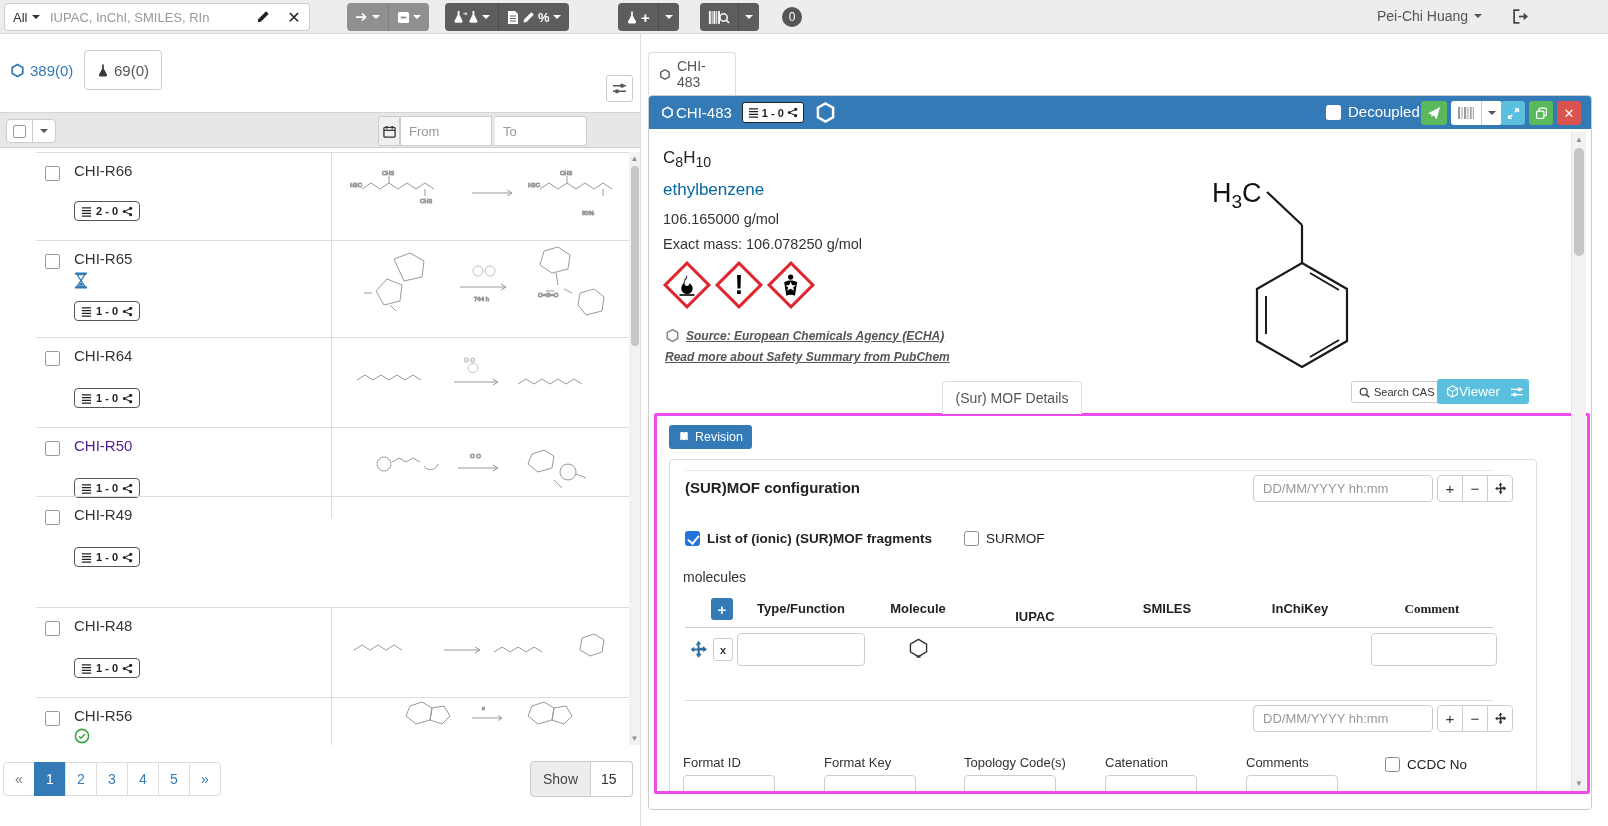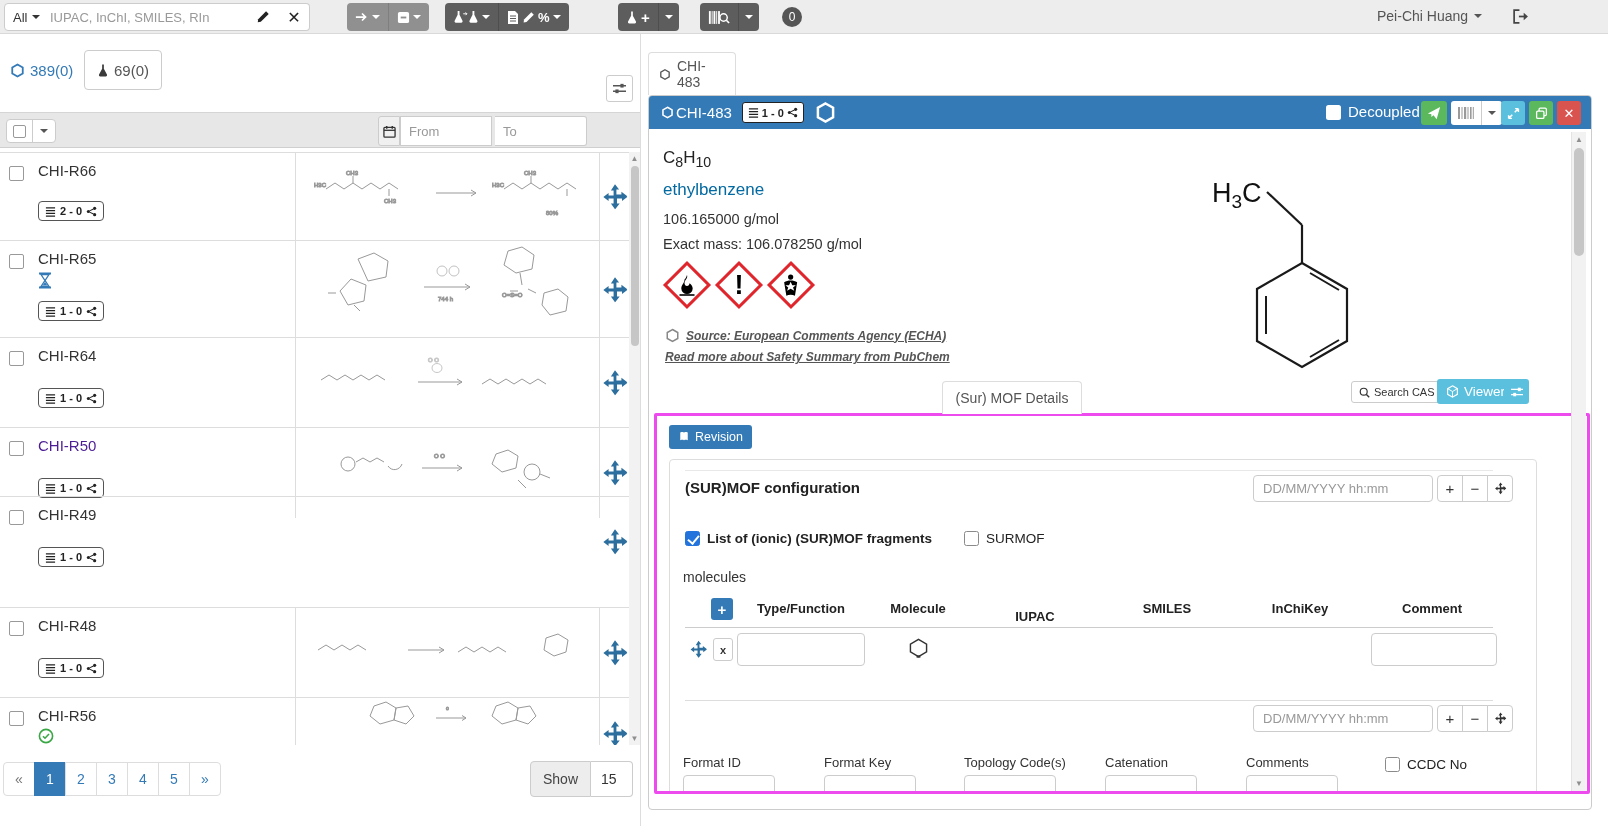--- a/index.html
+++ b/index.html
@@ -18,21 +18,21 @@
   .tbtn.light { background:#909090; border-right:1px solid #7f7f7f; }
   .tbtn:last-child { border-right:none; }
   .caret { width:0; height:0; border-left:4px solid transparent; border-right:4px solid transparent; border-top:4px solid currentColor; display:inline-block; }
   .badge-circle { width:20px; height:20px; border-radius:50%; background:#555; color:#fff; font-size:12px; display:flex; align-items:center; justify-content:center; }
 
   
   #leftpanel { left:0; top:34px; width:641px; height:792px; background:#fff; border-right:1px solid #ddd; }
   .ltab-plain { position:absolute; display:flex; align-items:center; gap:5px; color:#337ab7; font-size:15px; }
   .ltab-box { position:absolute; display:flex; align-items:center; gap:5px; color:#555; font-size:15px; border:1px solid #ccc; border-radius:4px; background:#fff; padding:0 12px; height:40px; }
   #filterrow { left:0; top:78px; width:640px; height:36px; background:#e7e7e7; border-top:1px solid #d5d5d5; border-bottom:1px solid #cfcfcf; }
-  .row-line { border-top:1px solid #ddd; }
+  .row-line { border-top:1px solid #ddd;margin-left:36px; }
   .idbadge { display:inline-flex; align-items:center; gap:4px; border:1px solid #555; border-radius:4px; background:#fff; height:20px; padding:0 6px; font-size:11px; font-weight:bold; color:#222; }
   .movecell { position:absolute; left:600px; width:30px; display:flex; align-items:center; justify-content:center; }
   .pagebox { display:inline-flex; align-items:center; justify-content:center; width:32px; height:34px; border:1px solid #ddd; margin-left:-1px; background:#fff; color:#337ab7; font-size:14px; }
   .pagebox.active { background:#337ab7; border-color:#337ab7; color:#fff; }
   .pagebox.muted { color:#777; }
 
   
   #dtab { left:648px; top:52px; width:88px; height:43px; background:#fff; border:1px solid #ddd; border-bottom:none; border-radius:4px 4px 0 0; z-index:3; }
   #dpanel { left:648px; top:95px; width:944px; height:715px; background:#fff; border:1px solid #ccc; border-radius:4px; }
   #dheader { left:0; top:0; width:942px; height:33px; background:#337ab7; border-radius:3px 3px 0 0; color:#fff; }
@@ -544,21 +544,21 @@
           <circle cx="11" cy="3.2" r="2.6" fill="#000"></circle>
           <path d="M4.5 8.5c3.5-2.6 9.5-2.6 13 0l-2.2 13.5c-2.6-1.4-6-1.4-8.6 0z" fill="#000"></path>
           <polygon points="11,8 12.6,11.4 16.2,11.4 13.4,13.6 14.6,17 11,15 7.4,17 8.6,13.6 5.8,11.4 9.4,11.4" fill="#fff"></polygon>
         </svg>
     </div>
 
     <div class="abs flex" style="left:16px;top:232px;gap:6px;">
       <svg width="15" height="15" viewBox="0 0 20 20">
           <polygon points="10,2 17,6 17,14 10,18 3,14 3,6" fill="none" stroke="#888" stroke-width="2"></polygon>
         </svg>
-      <span class="dlink">Source: European Comments Agency (ECHA)</span>
+      <span class="dlink">Source: European Chemicals Agency (ECHA)</span>
     </div>
     <div class="abs" style="left:16px;top:251px;">
       <span class="dlink">Read more about Safety Summary from PubChem</span>
     </div>
 
     <div class="abs" style="left:505px;top:40px;width:240px;height:240px;">
       <svg width="240" height="240" viewBox="0 0 240 240">
         <g stroke="#1a1a1a" stroke-width="2.2" fill="none">
           <path d="M113 56l35 33"></path>
             <path d="M148 89v38"></path>
@@ -569,21 +569,21 @@
       </svg>
     </div>
 
     <div class="abs flex" style="left:702px;top:285px;height:22px;gap:4px;padding:0 7px;border:1px solid #ccc;border-radius:3px;background:#fff;font-size:11px;color:#333;">
       <svg width="11" height="11" viewBox="0 0 14 14">
           <circle cx="6" cy="6" r="4.4" fill="none" stroke="#333" stroke-width="1.5"></circle>
           <path d="M9.4 9.4L13 13" stroke="#333" stroke-width="1.8"></path>
         </svg>
       <span>Search CAS</span>
     </div>
-    <div class="abs flex" style="left:788px;top:283px;height:25px;gap:5px;padding:0 9px;background:#5bc0de;border-radius:3px;color:#fff;font-size:13.5px;">
+    <div class="abs flex" style="left:788px;top:283px;height:25px;padding:0 9px;background:#5bc0de;border-radius:3px;color:#fff;font-size:13.5px;">
       <svg width="13" height="13" viewBox="0 0 16 16">
           <path d="M8 1l6 3.5v7L8 15 2 11.5v-7z" fill="none" stroke="#fff" stroke-width="1.4"></path>
           <path d="M2 4.5L8 8l6-3.5M8 8v7" stroke="#fff" stroke-width="1.2" fill="none"></path>
         </svg>
       <span>Viewer</span>
     </div>
     <div class="abs hbtn" style="left:855px;top:283px;width:25px;height:25px;background:#5bc0de;">
       <svg width="14" height="12" viewBox="0 0 16 14">
           <path d="M1 4h14M1 10h14" stroke="#fff" stroke-width="1.5"></path>
           <rect x="9" y="2" width="3.4" height="4" fill="#fff"></rect>
@@ -626,21 +626,21 @@
       <span class="abs" style="left:329px;top:115px;font-size:13.5px;color:#222;">SURMOF</span>
 
       <div class="abs" style="left:26px;top:153px;font-size:14px;color:#333;">molecules</div>
 
       <div class="abs" style="left:54px;top:182px;width:22px;height:22px;background:#337ab7;border-radius:3px;color:#fff;display:flex;align-items:center;justify-content:center;font-size:15px;font-weight:bold;">+</div>
       <div class="colhead" style="left:84px;top:185px;">Type/Function</div>
       <div class="colhead" style="left:201px;top:185px;">Molecule</div>
       <div class="colhead" style="left:318px;top:185px;margin-top:8px;">IUPAC</div>
       <div class="colhead" style="left:450px;top:185px;">SMILES</div>
       <div class="colhead" style="left:583px;top:185px;">InChiKey</div>
-      <div class="colhead" style="left:715px;top:185px;">Comment</div>
+      <div class="colhead" style="left:715px;top:185px;font-family:Liberation Serif, serif;">Comment</div>
       <div class="abs" style="left:28px;top:211px;width:808px;border-top:1px solid #ccc;"></div>
 
       <div class="abs" style="left:32px;top:224px;">
         <svg width="19" height="19" viewBox="0 0 24 24" fill="#2c6e9e">
             <path d="M12 1l3.5 4.5h-2.3v4.3h4.3V7.5L22 11l.5 1L18 15.5v-2.3h-4.3v4.3h2.3L12.5 22 12 22.5 8.5 17.5h2.3v-4.3H6.5v2.3L2 12l4.5-3.5v2.3h4.3V6.5H8.5z"></path>
           </svg>
       </div>
       <div class="abs" style="left:56px;top:222px;width:20px;height:23px;border:1px solid #ccc;border-radius:3px;display:flex;align-items:center;justify-content:center;font-size:11px;font-weight:bold;color:#333;background:#fff;">x</div>
       <input class="abs" style="left: 80px; top: 217px; width: 128px; height: 33px; border: 1px solid rgb(204, 204, 204); border-radius: 4px; padding: 0px 8px;">
       <div class="abs" style="left:252px;top:222px;">

